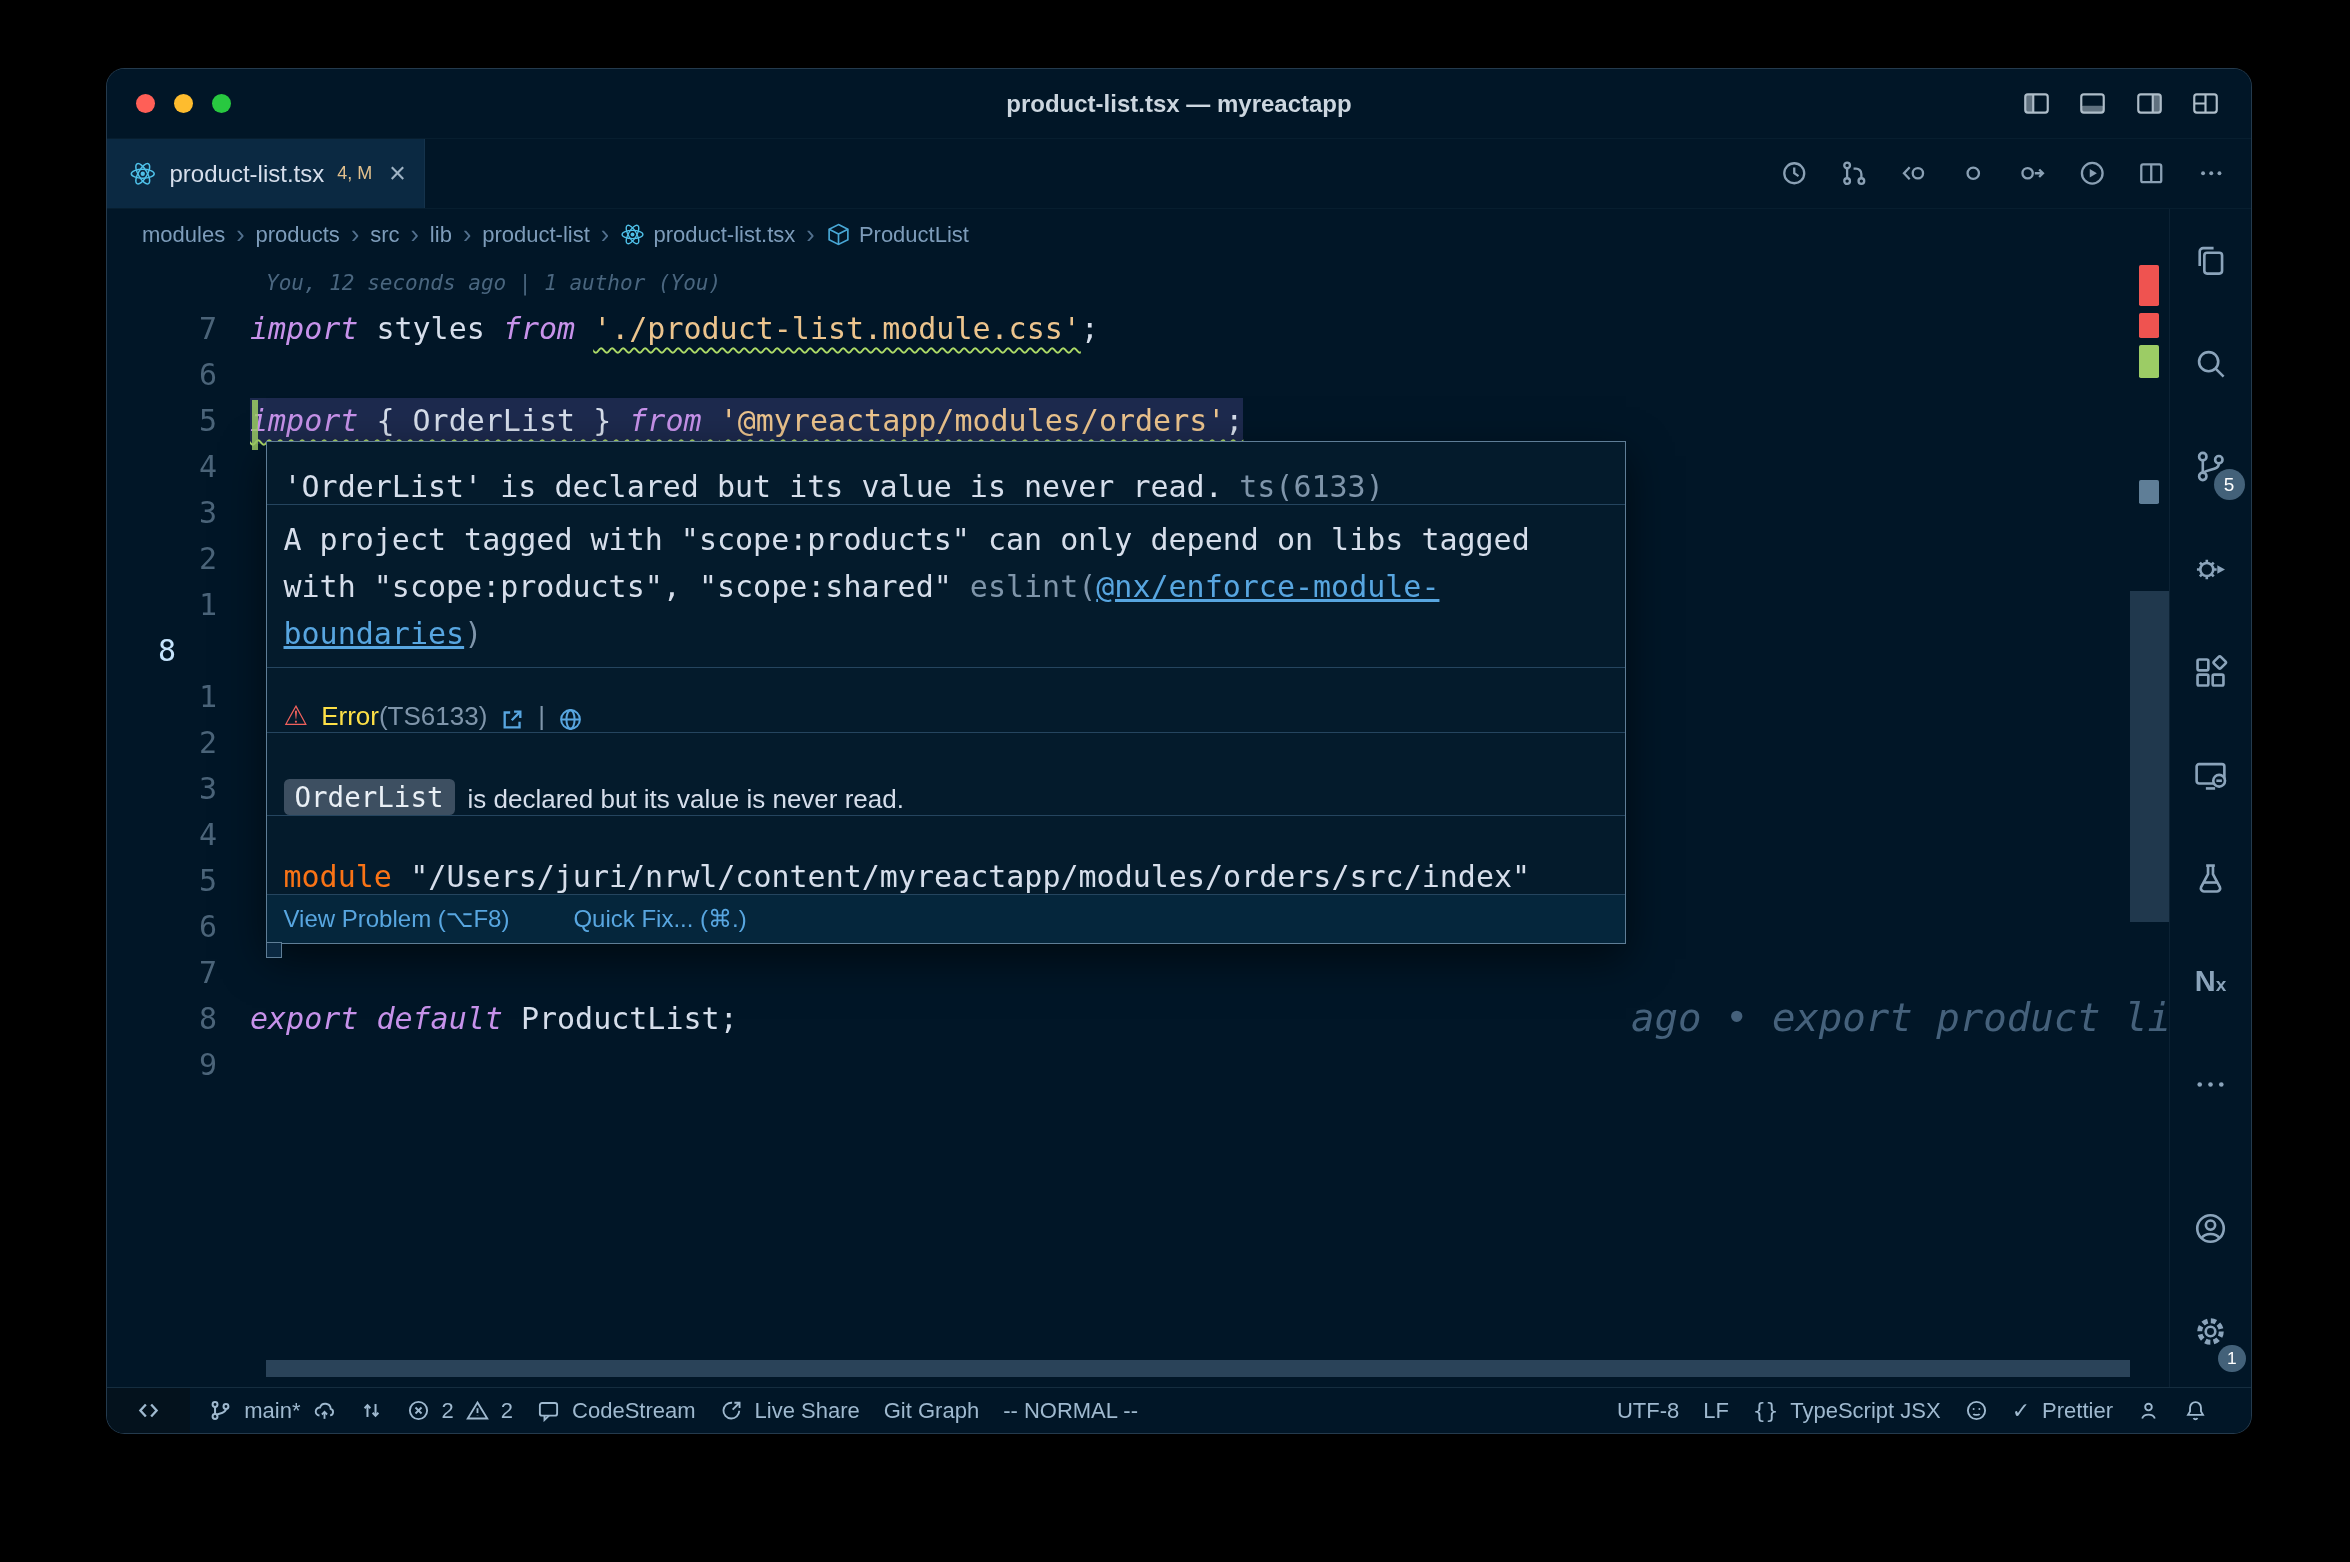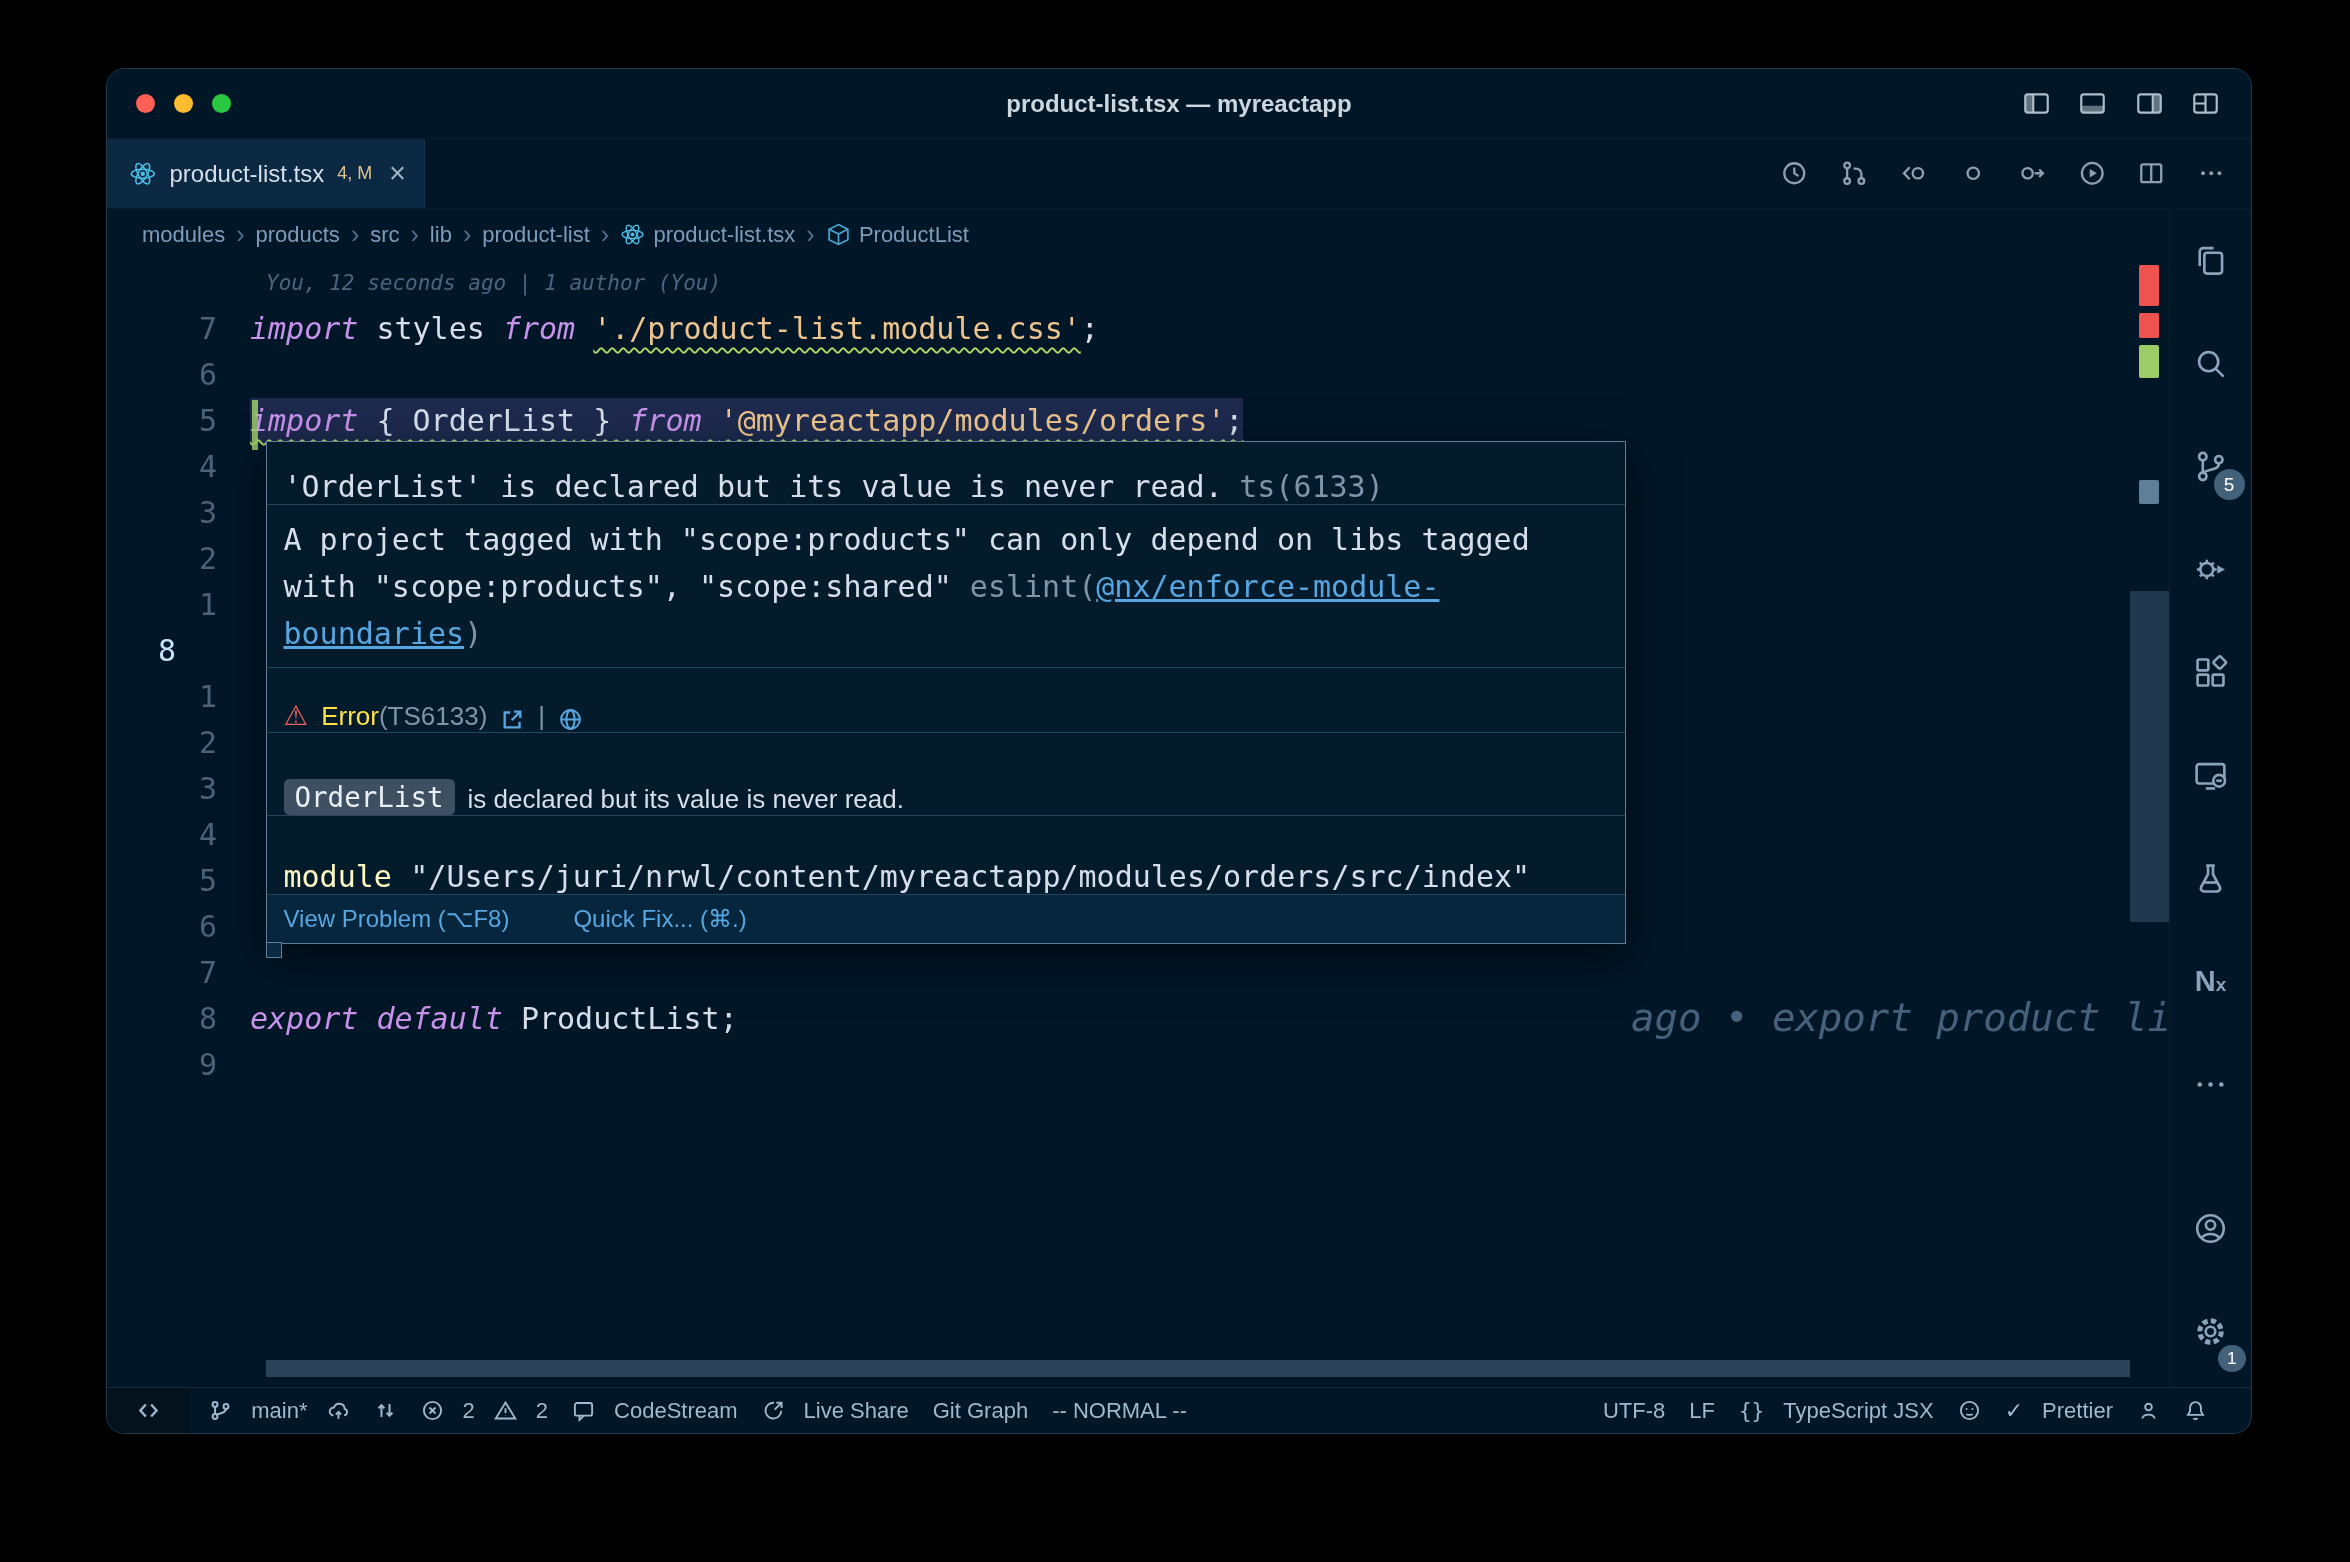--- a/index.html
+++ b/index.html
@@ -79,21 +79,21 @@
     font-family:"Liberation Sans",sans-serif;font-size:24px}
   .mono{font-family:"DejaVu Sans Mono",monospace}
   .light{color:#d6deeb}
   .dim{color:#7f95aa}
   .link{color:#58a6e0;text-decoration:underline;cursor:pointer}
   .blue{color:#58a6e0}
   .err{color:#fde047}
   .warn-glyph{color:#f0625d;font-size:27.5px}
   .h-badge{background:#3d4f61;border-radius:5.5px;padding:1.8px 11px;font-size:27.5px;color:#e9eff5;
     font-family:"DejaVu Sans Mono",monospace}
-  .modkw{color:#fef9c3}
+  .modkw{color:#f97316}
   .pathstr{color:#d6deeb}
   .flink{color:#58a6e0;cursor:pointer}
   .hover-resize{position:absolute;left:159px;top:682px;width:15.6px;height:15.6px;background:#0b2942;
     border:1.4px solid #5f7e97;z-index:11}
 
   
   .activitybar{flex:0 0 81px;background:#011627;border-left:0.9px solid rgba(95,126,151,.12);
     display:flex;flex-direction:column;align-items:center;padding-bottom:3.7px;color:#8ba4bb}
   .ab-item{position:relative;width:81px;height:103px;display:flex;align-items:center;justify-content:center;cursor:pointer}
   .ab-item svg{width:37px;height:37px}
@@ -105,21 +105,21 @@
   .ab-nx{font-size:29px;font-weight:700;color:#8ba4bb}
   .ab-nx .sub{font-size:19px}
 
   
   .statusbar{flex:0 0 46px;display:flex;align-items:stretch;background:#011627;
     border-top:0.9px solid rgba(95,126,151,.22);font-size:22px;color:#9fb9cf}
   .sb-remote{flex:0 0 83px;background:#04121d;display:flex;align-items:center;justify-content:center;cursor:pointer}
   .sb-remote svg{width:25px;height:25px}
   .sb-left{display:flex;align-items:center;padding-left:7.3px}
   .sb-right{margin-left:auto;display:flex;align-items:flex-start;padding-right:32px}
-  .sb-item{display:flex;align-items:center;gap:19px;padding:0 12px;cursor:pointer;height:100%}
+  .sb-item{display:flex;align-items:center;gap:12px;padding:0 12px;cursor:pointer;height:100%}
   .sb-item svg{width:23px;height:23px}
   .sb-braces{font-family:"DejaVu Sans Mono",monospace;font-size:21px}
 </style>
 </head>
 <body>
 
 <div class="canvas">
   <div class="window">
 
     <div class="titlebar">

